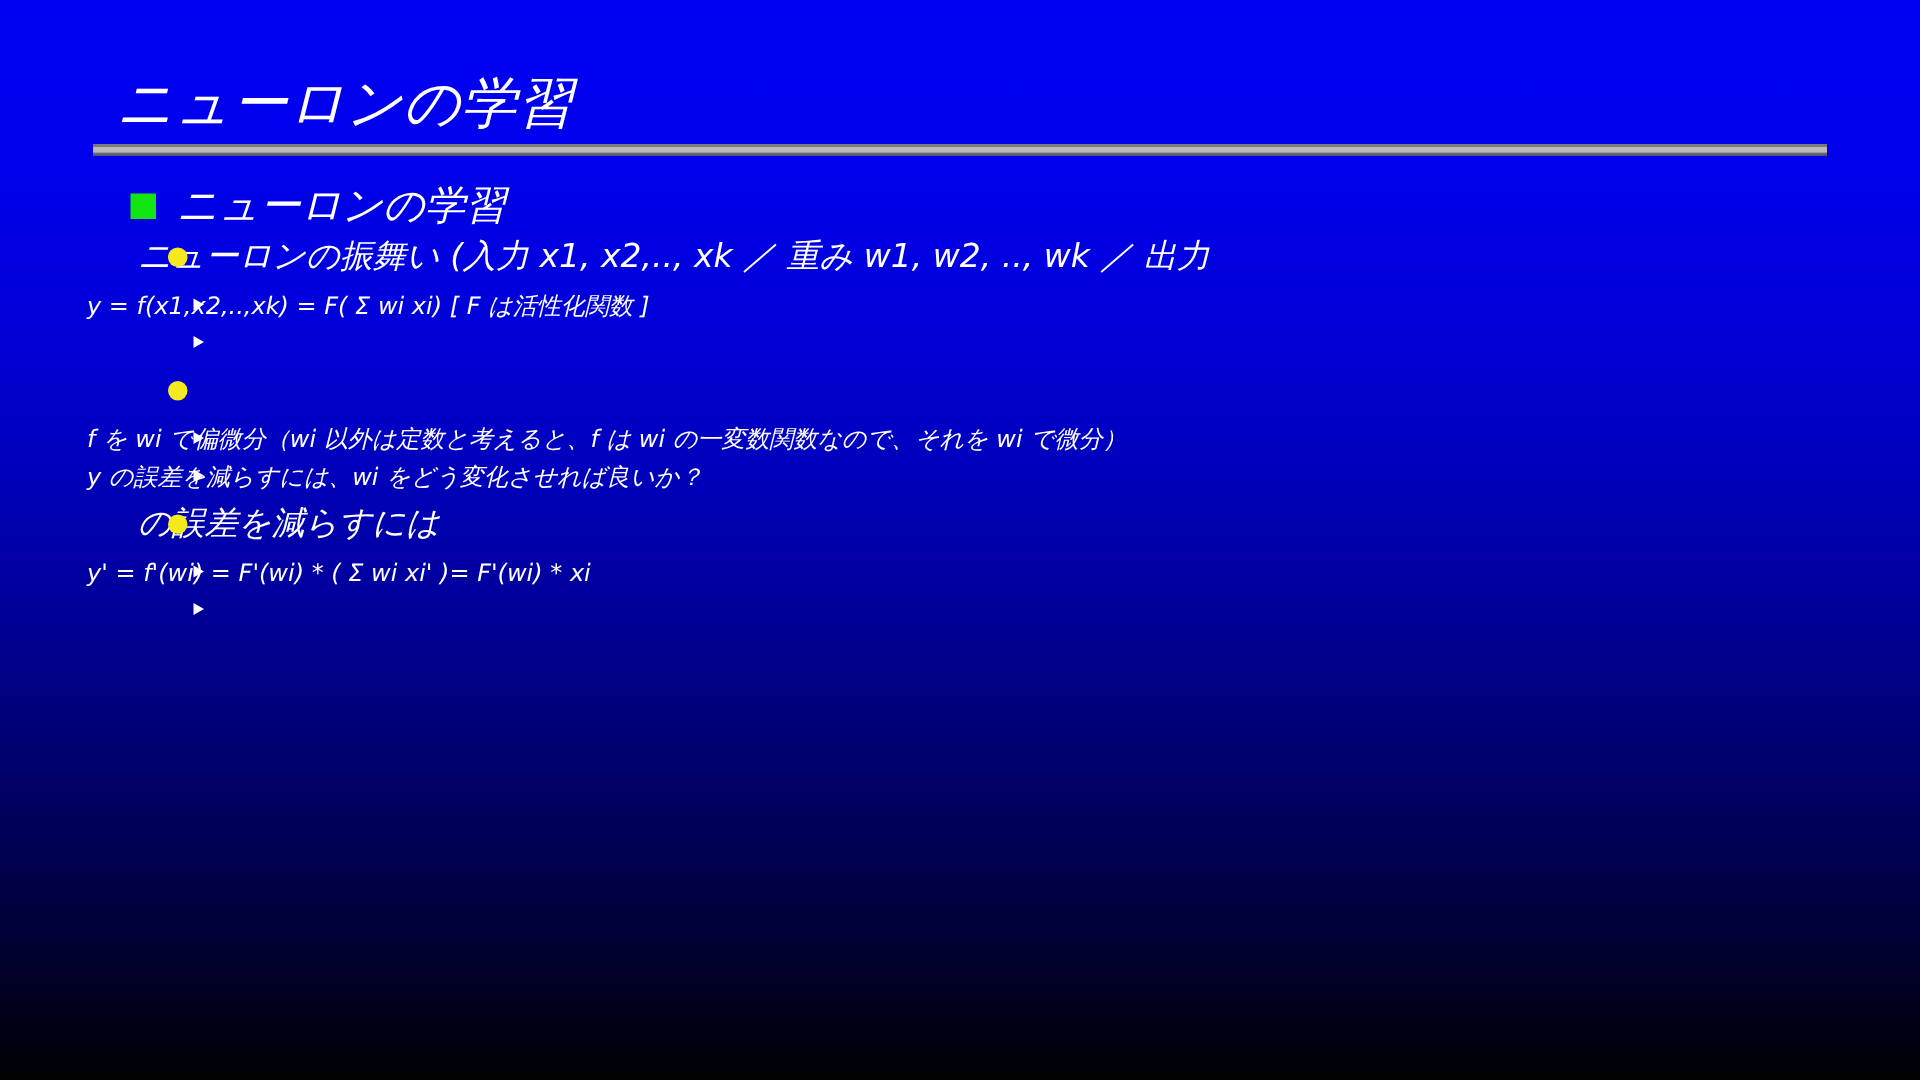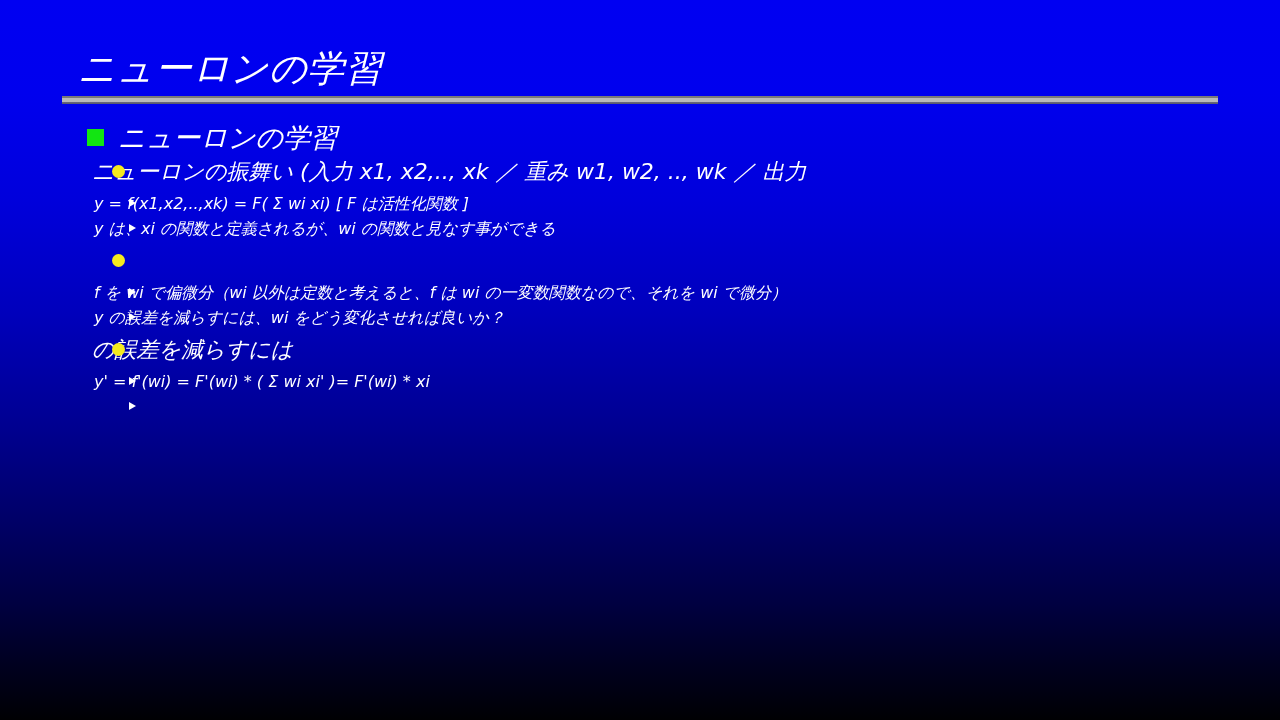--- a/index.html
+++ b/index.html
@@ -90,21 +90,21 @@
     left: 112px;
     top: 9px;
     width: 13px;
     height: 13px;
     border-radius: 50%;
     background: #f5ea1e;
   }
 
   .lvl3 {
     position: relative;
-    padding-left: 94px;
+    padding-left: 58px;
     height: 25px;
     color: #ffffff;
     font-size: 16px;
     line-height: 25px;
     white-space: nowrap;
   }
   .lvl3 .bullet-arrow {
     position: absolute;
     left: 129px;
     top: 8px;
@@ -139,21 +139,20 @@
 
     <div class="gap-small"></div>
 
     <div class="lvl3">
       <span class="bullet-arrow"></span>
       <span>y = f(x1,x2,..,xk) = F( Σ wi xi) [ F は活性化関数 ]</span>
     </div>
 
     <div class="lvl3">
       <span class="bullet-arrow"></span>
-      <span>y は、xi の関数と定義されるが、wi の関数と見なす事ができる</span>
     </div>
 
     <div class="gap-small"></div>
 
     <div class="lvl2">
       <span class="bullet-disc"></span>
     </div>
 
     <div class="gap-small"></div>
 

